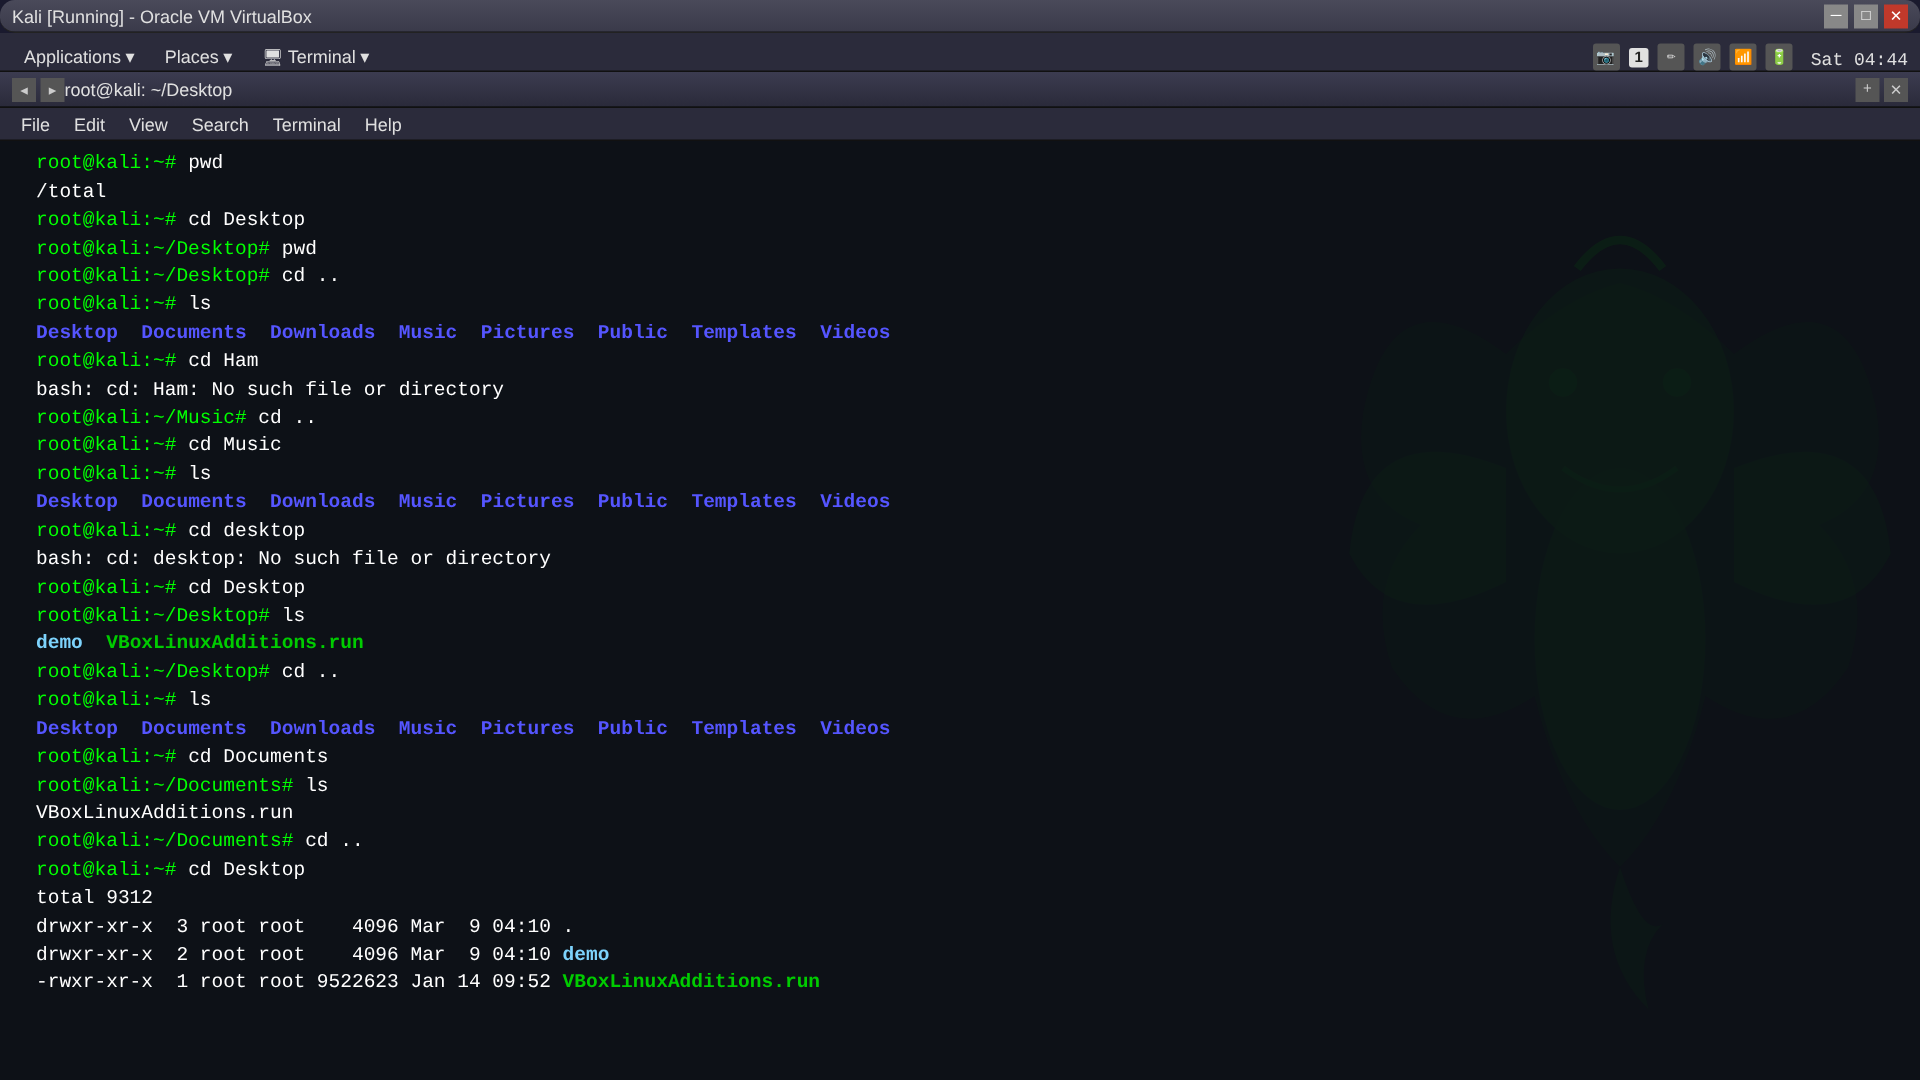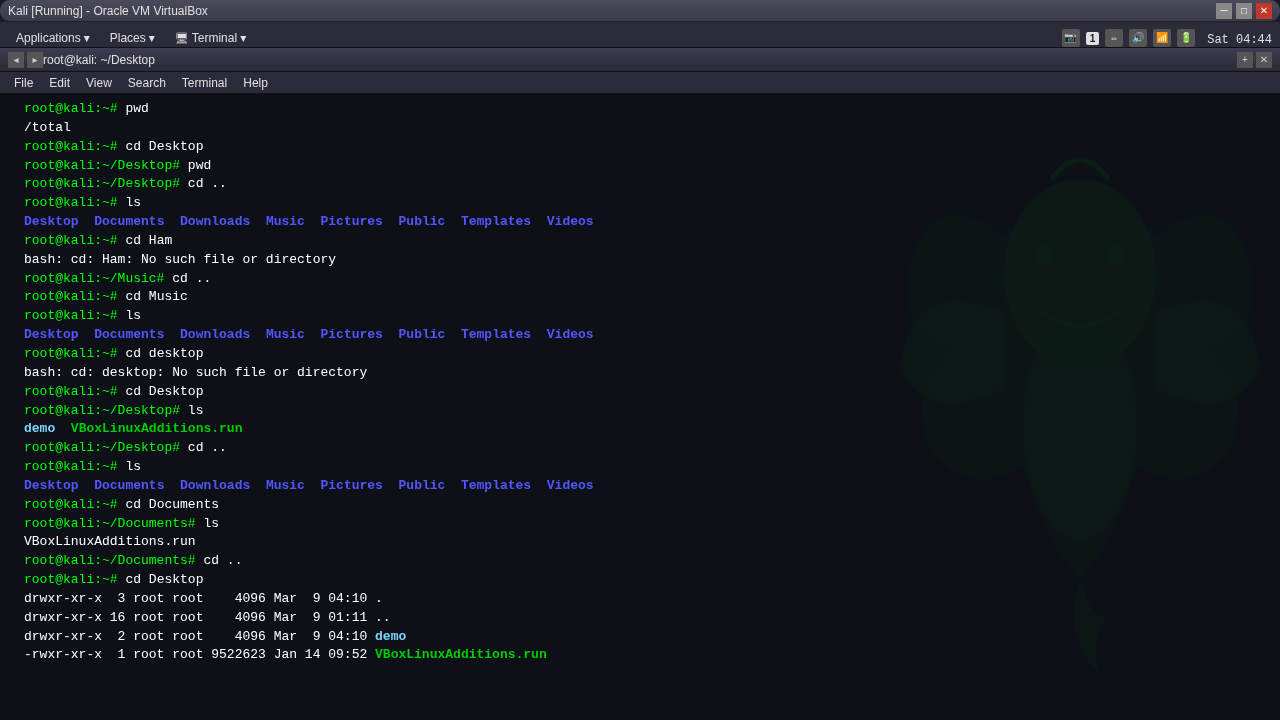--- a/index.html
+++ b/index.html
@@ -300,19 +300,19 @@
     <div class="t-line"><span class="prompt">root@kali:~/Desktop#</span><span class="cmd"> ls</span></div>
     <div class="t-line"><span class="demo-color">demo</span>  <span class="vbox-color">VBoxLinuxAdditions.run</span></div>
     <div class="t-line"><span class="prompt">root@kali:~/Desktop#</span><span class="cmd"> cd ..</span></div>
     <div class="t-line"><span class="prompt">root@kali:~#</span><span class="cmd"> ls</span></div>
     <div class="t-line"><span class="dir-color">Desktop</span>  <span class="dir-color">Documents</span>  <span class="dir-color">Downloads</span>  <span class="dir-color">Music</span>  <span class="dir-color">Pictures</span>  <span class="dir-color">Public</span>  <span class="dir-color">Templates</span>  <span class="dir-color">Videos</span></div>
     <div class="t-line"><span class="prompt">root@kali:~#</span><span class="cmd"> cd Documents</span></div>
     <div class="t-line"><span class="prompt">root@kali:~/Documents#</span><span class="cmd"> ls</span></div>
     <div class="t-line"><span class="output">VBoxLinuxAdditions.run</span></div>
     <div class="t-line"><span class="prompt">root@kali:~/Documents#</span><span class="cmd"> cd ..</span></div>
     <div class="t-line"><span class="prompt">root@kali:~#</span><span class="cmd"> cd Desktop</span></div>
+    <div class="t-line"><span class="output">total 9312</span></div>
     <div class="t-line"><span class="output">drwxr-xr-x  3 root root    4096 Mar  9 04:10 .</span></div>
-    <div class="t-line"><span class="output">drwxr-xr-x 16 root root    4096 Mar  9 01:11 ..</span></div>
     <div class="t-line"><span class="output">drwxr-xr-x  2 root root    4096 Mar  9 04:10 </span><span class="demo-color">demo</span></div>
     <div class="t-line"><span class="output">-rwxr-xr-x  1 root root 9522623 Jan 14 09:52 </span><span class="vbox-color">VBoxLinuxAdditions.run</span></div>
 
   </div>
 </div>
 
 </body></html>

